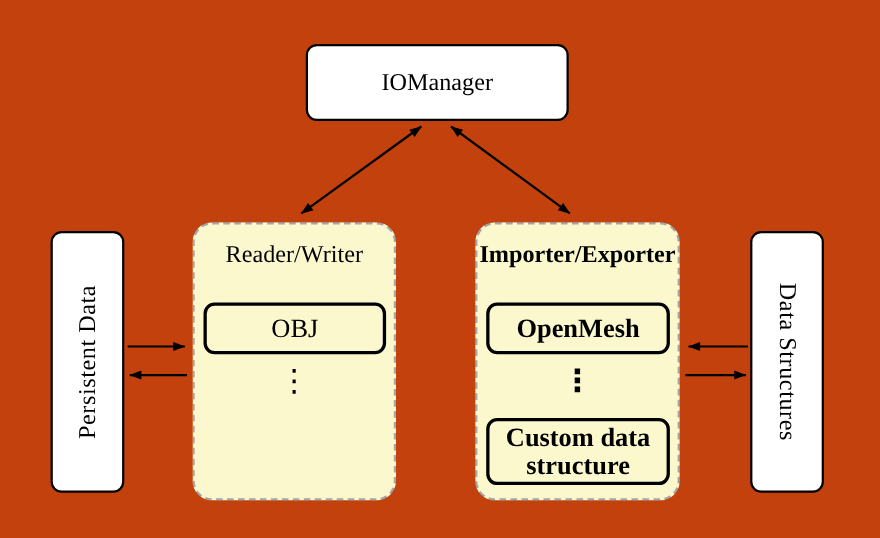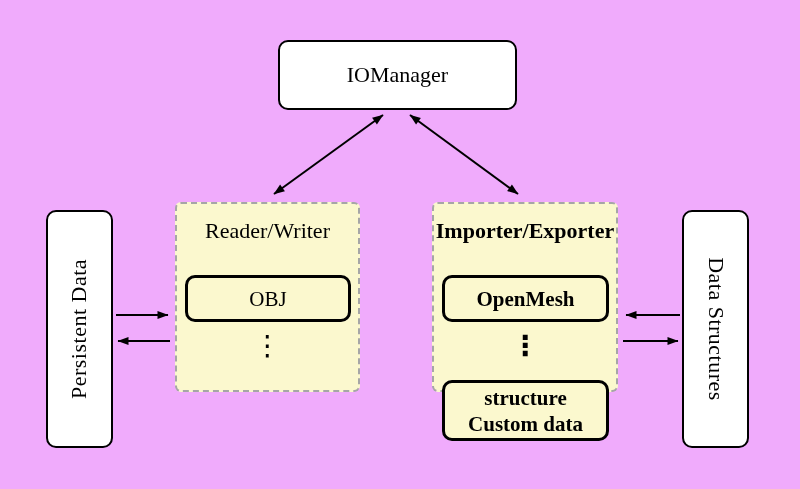--- a/index.html
+++ b/index.html
@@ -1,20 +1,20 @@
 <!DOCTYPE html>
 <html><head>
 <meta charset="utf-8">
 <style>
   html, body { margin: 0; padding: 0; background: #ffffff; }
   .canvas {
     position: relative;
     width: 800px;
     height: 489px;
-    background: #f0abfc;
+    background: #c2410c;
     font-family: "Liberation Serif", "DejaVu Serif", serif;
     color: #000000;
     overflow: hidden;
   }
   .arrow-layer {
     position: absolute;
     left: 0; top: 0;
     width: 800px; height: 489px;
     pointer-events: none;
   }
@@ -33,24 +33,24 @@
   .vbox { width: 67px; top: 210px; height: 238px; }
   .vbox .vlabel { white-space: nowrap; letter-spacing: 0.5px; }
   .vbox-left  { left: 46px; }
   .vbox-left .vlabel  { transform: rotate(-90deg); }
   .vbox-right { left: 682px; }
   .vbox-right .vlabel { transform: rotate(90deg); }
   .panel {
     position: absolute;
     box-sizing: border-box;
     top: 202px;
-    height: 190px;
+    height: 253px;
     background: #fbf8ce;
     border: 2px dashed #a6a6a6;
-    border-radius: 6px;
+    border-radius: 18px;
     padding-left: 48px;
   }
   .panel-left  { left: 175px; width: 185px; }
   .panel-right { left: 432px; width: 186px; font-weight: bold; }
   .panel-title {
     position: absolute;
     top: 12px; left: 0; right: 0;
     text-align: center;
     font-size: 22px;
     line-height: 30px;
@@ -60,21 +60,21 @@
     position: absolute;
     box-sizing: border-box;
     left: 8px; right: 7px;
     background: #fbf8ce;
     border: 3px solid #000000;
     border-radius: 10px;
     display: flex;
     flex-direction: column;
     align-items: center;
     justify-content: center;
-    font-size: 21px;
+    font-size: 24px;
     line-height: 26px;
     text-align: center;
   }
   .item-top    { top: 71px;  height: 47px; }
   .item-bottom { top: 176px; height: 61px; }
   .dots {
     position: absolute;
     top: 120px; left: 0; right: 0;
     height: 44px;
     text-align: center;
@@ -122,18 +122,18 @@
     <div class="dots">⋮</div>
   </div>
 
   <div class="panel panel-right">
     <div class="panel-title">Importer/Exporter</div>
     <div class="item-box item-top">
       <span>OpenMesh</span>
     </div>
     <div class="dots">⋮</div>
     <div class="item-box item-bottom">
+      <span>Custom data</span>
       <span>structure</span>
-      <span>Custom data</span>
     </div>
   </div>
 
 </div>
 
 </body></html>

